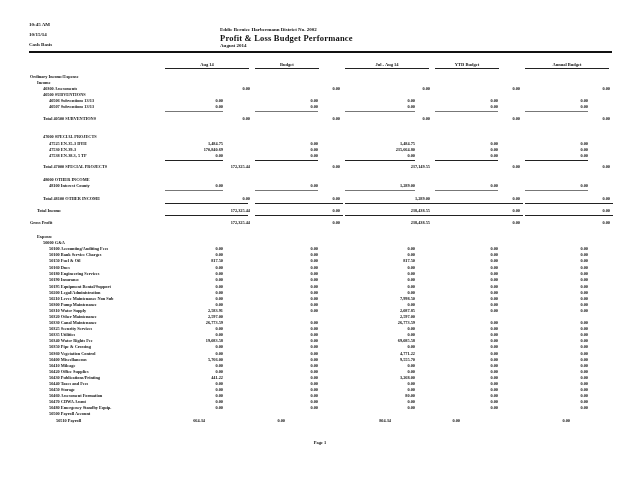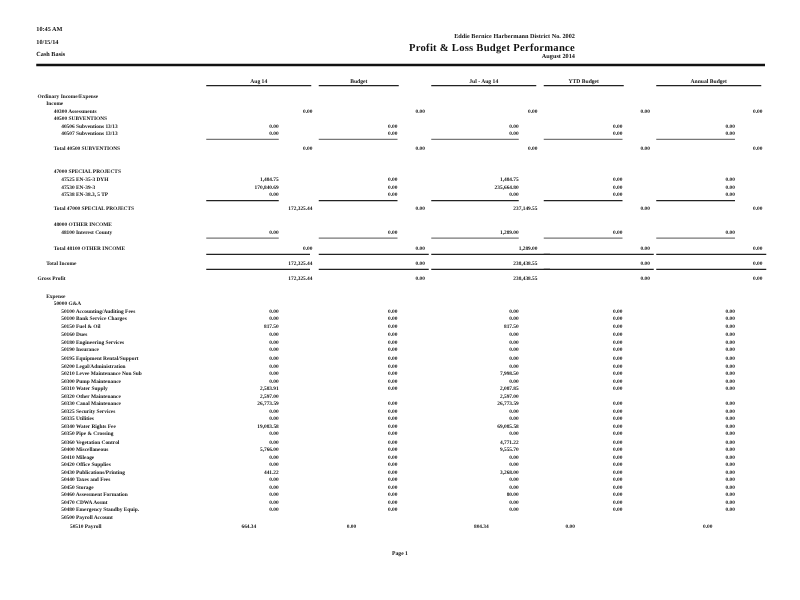--- a/index.html
+++ b/index.html
@@ -1,20 +1,20 @@
 <!DOCTYPE html>
 <html><head>
 <meta charset="utf-8">
 <style>
   html, body { margin: 0; padding: 0; background: #ffffff; }
   body { width: 640px; height: 480px; overflow: hidden; position: relative;
          font-family: "Liberation Serif", "DejaVu Serif", serif; color: #111; }
   .page { position: absolute; left: 0; top: 0; width: 640px; height: 480px; }
   .hdr-left { position: absolute; left: 29px; font-size: 5px; font-weight: bold; line-height: 6px; }
-  .hdr-center { position: absolute; left: 220px; width: 240px; text-align: right; font-weight: bold; }
+  .hdr-center { position: absolute; left: 220px; width: 240px; text-align: left; font-weight: bold; }
   .title-co { top: 27px; font-size: 5px; }
   .title-main { top: 33px; font-size: 8.5px; letter-spacing: 0.2px; }
   .title-period { top: 43px; font-size: 5px; }
   .rule-thick { position: absolute; left: 29px; width: 583px; top: 51px; height: 2px; background: #111; }
   .colhead { position: absolute; top: 62px; font-size: 4.5px; font-weight: bold; text-align: center;
              border-bottom: 0.8px solid #222; padding-bottom: 1px; }
   .row { position: absolute; left: 0; width: 640px; height: 6px; font-size: 4.3px; line-height: 6px; font-weight: bold; }
   .lbl { position: absolute; white-space: nowrap; }
   .v { position: absolute; text-align: right; width: 60px; white-space: nowrap; }
   .uline { position: absolute; height: 0; border-top: 0.9px solid #777; }

